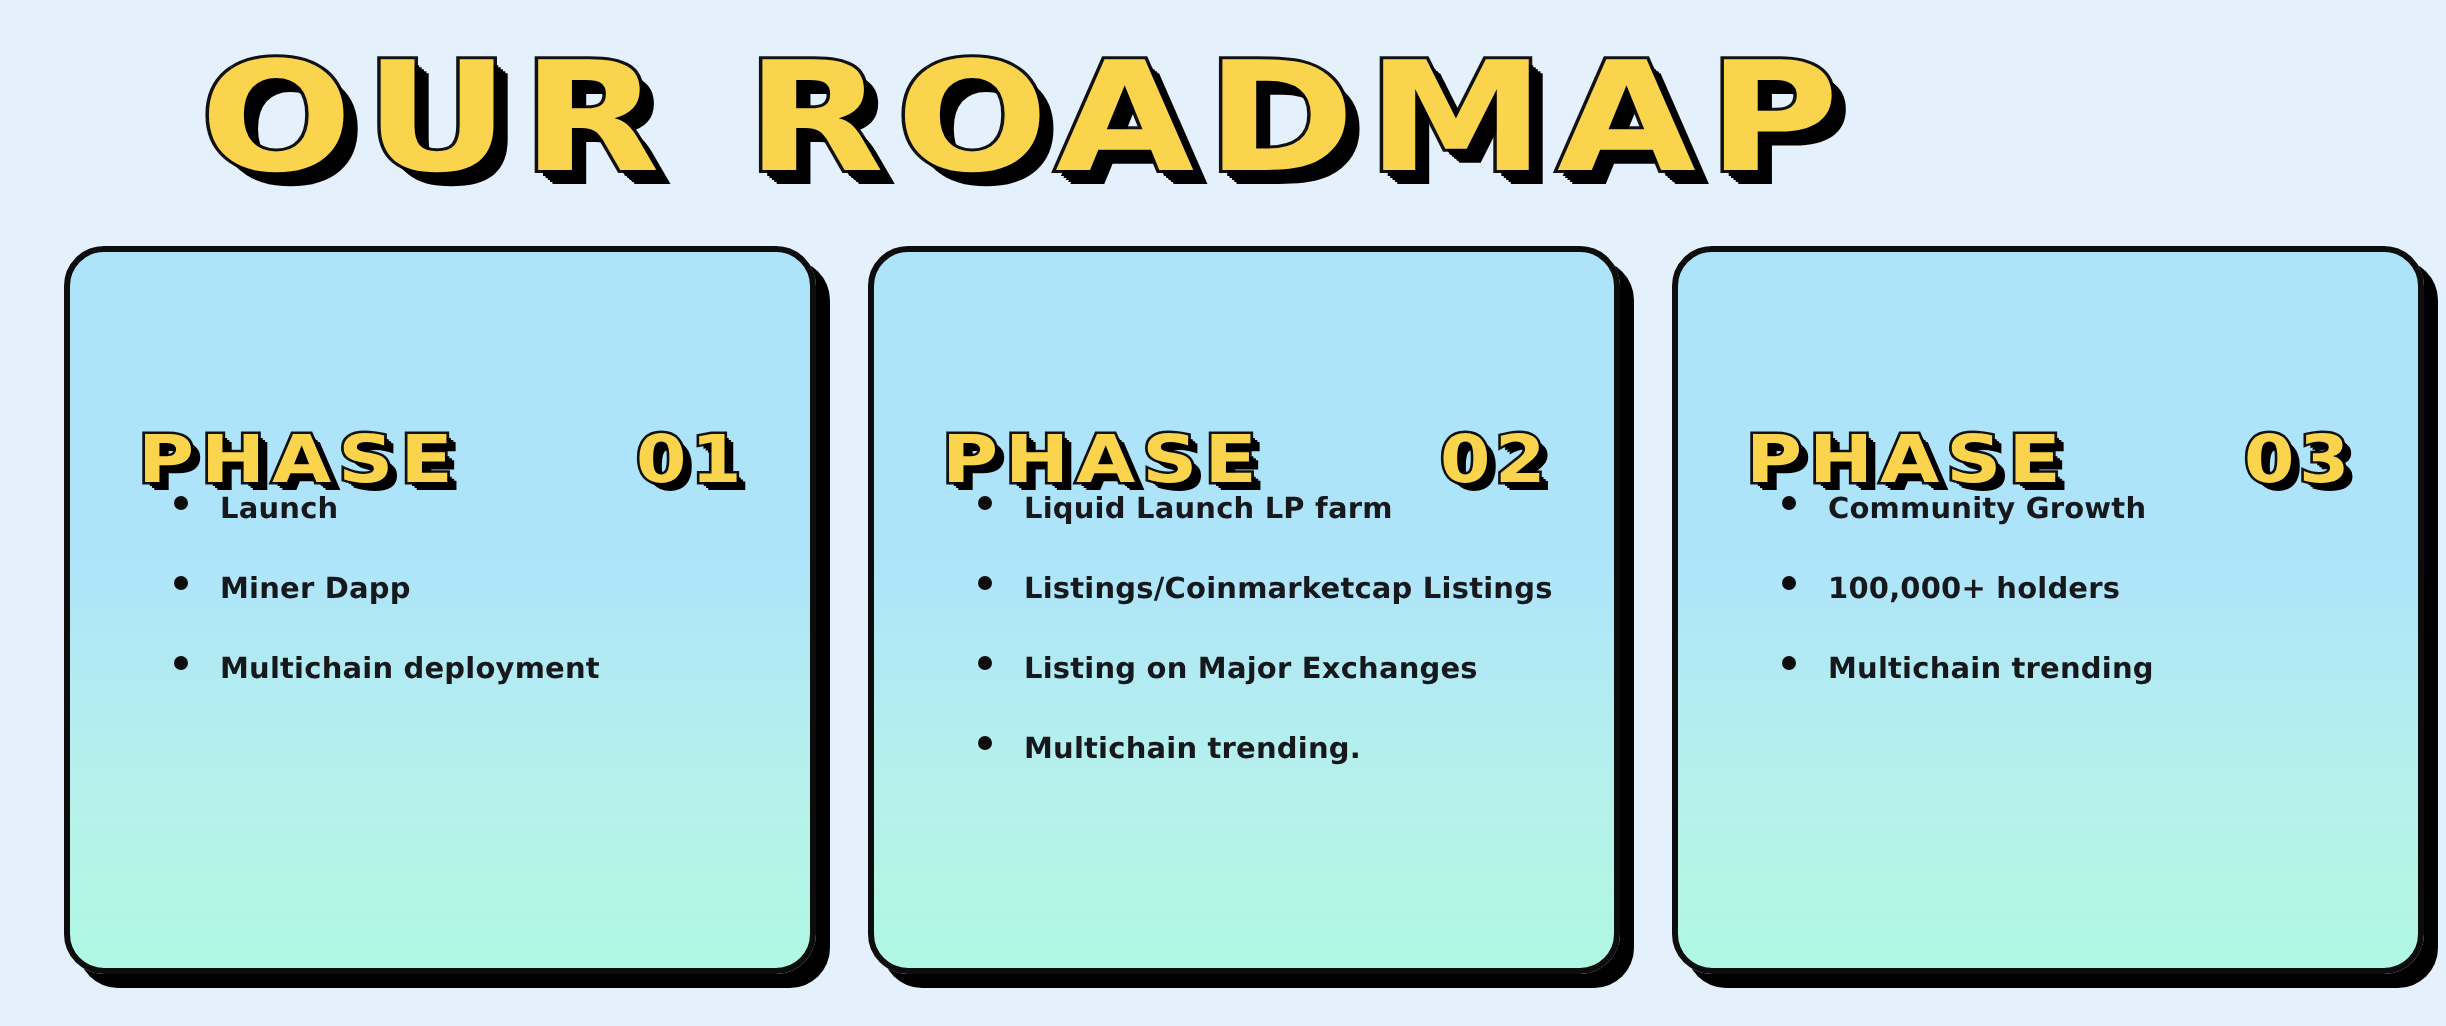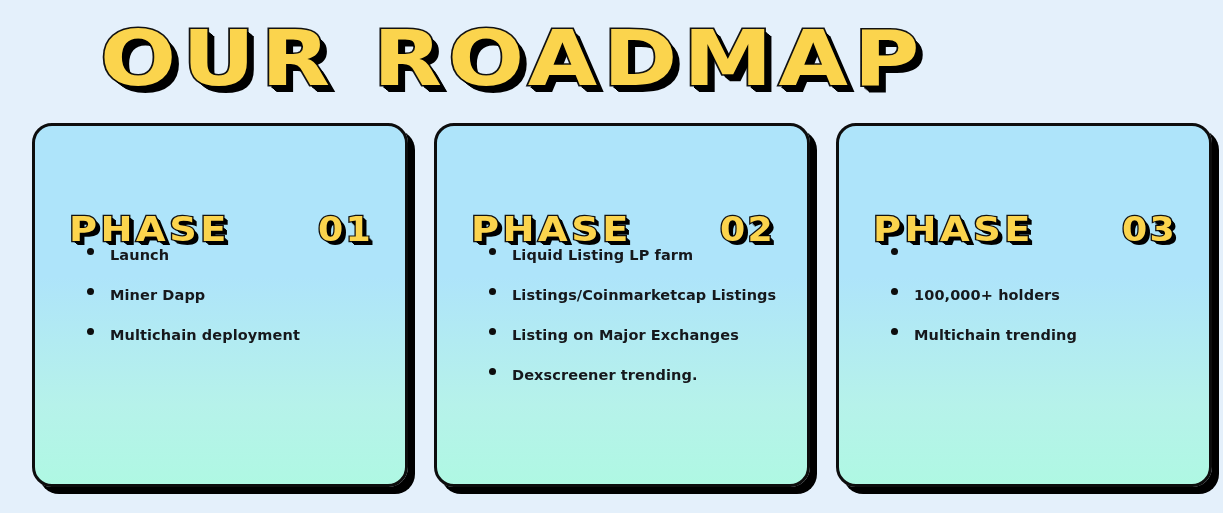--- a/index.html
+++ b/index.html
@@ -173,45 +173,46 @@
   </div>
 
   <div class="card card-2">
     <div class="card-head">
       <span class="phase-word">PHASE</span>
       <span class="phase-num">02</span>
     </div>
     <ul class="bullets">
       <li class="bullet-item">
         <span class="bullet-dot"></span>
-        <span class="bullet-text">Liquid Listing LP farm</span>
+        <span class="bullet-text">Liquid Launch LP farm</span>
       </li>
       <li class="bullet-item">
         <span class="bullet-dot"></span>
         <span class="bullet-text">Listings/Coinmarketcap Listings</span>
       </li>
       <li class="bullet-item">
         <span class="bullet-dot"></span>
         <span class="bullet-text">Listing on Major Exchanges</span>
       </li>
       <li class="bullet-item">
         <span class="bullet-dot"></span>
-        <span class="bullet-text">Dexscreener trending.</span>
+        <span class="bullet-text">Multichain trending.</span>
       </li>
     </ul>
   </div>
 
   <div class="card card-3">
     <div class="card-head">
       <span class="phase-word">PHASE</span>
       <span class="phase-num">03</span>
     </div>
     <ul class="bullets">
       <li class="bullet-item">
         <span class="bullet-dot"></span>
+        <span class="bullet-text">Community Growth</span>
       </li>
       <li class="bullet-item">
         <span class="bullet-dot"></span>
         <span class="bullet-text">100,000+ holders</span>
       </li>
       <li class="bullet-item">
         <span class="bullet-dot"></span>
         <span class="bullet-text">Multichain trending</span>
       </li>
     </ul>

